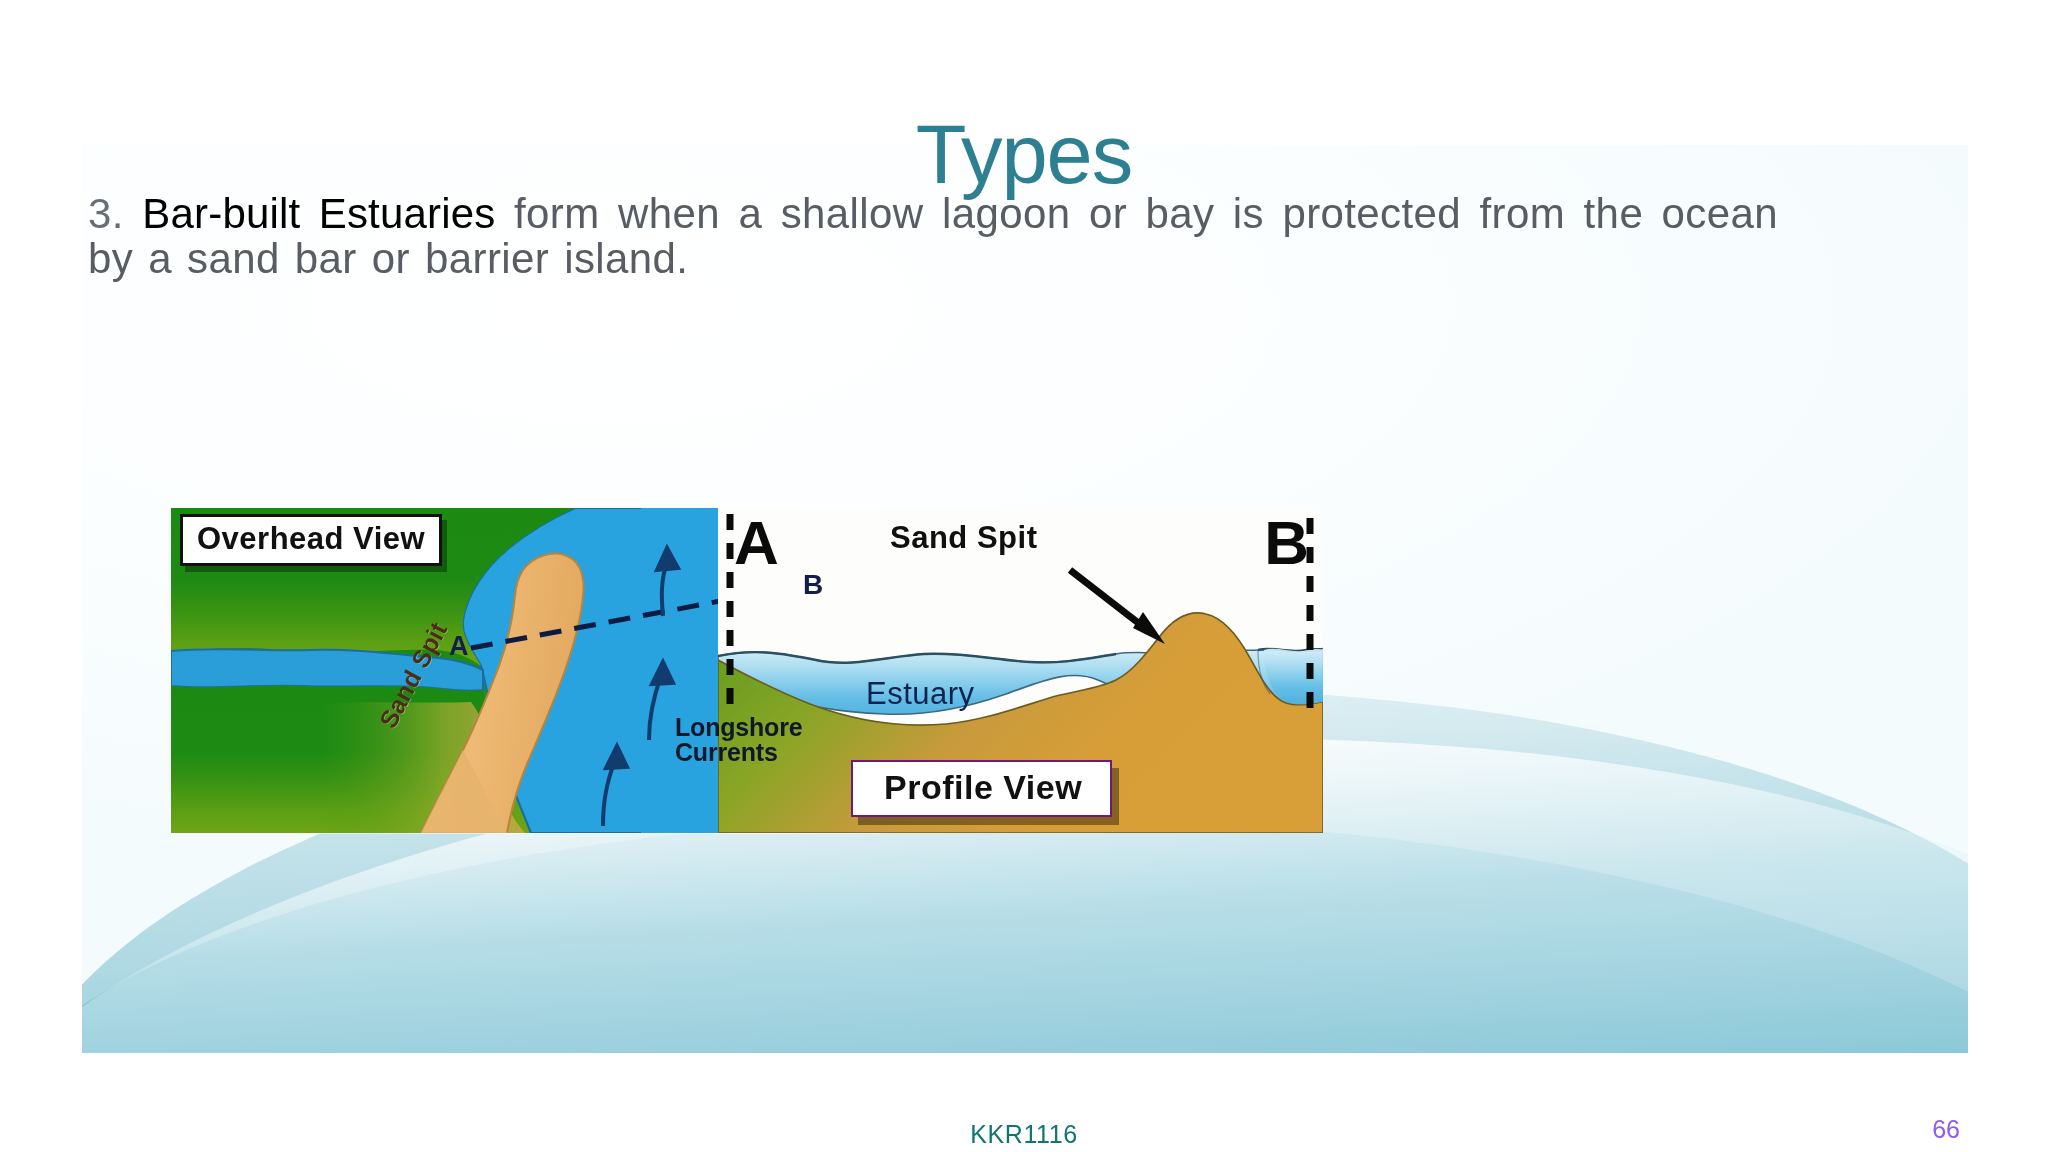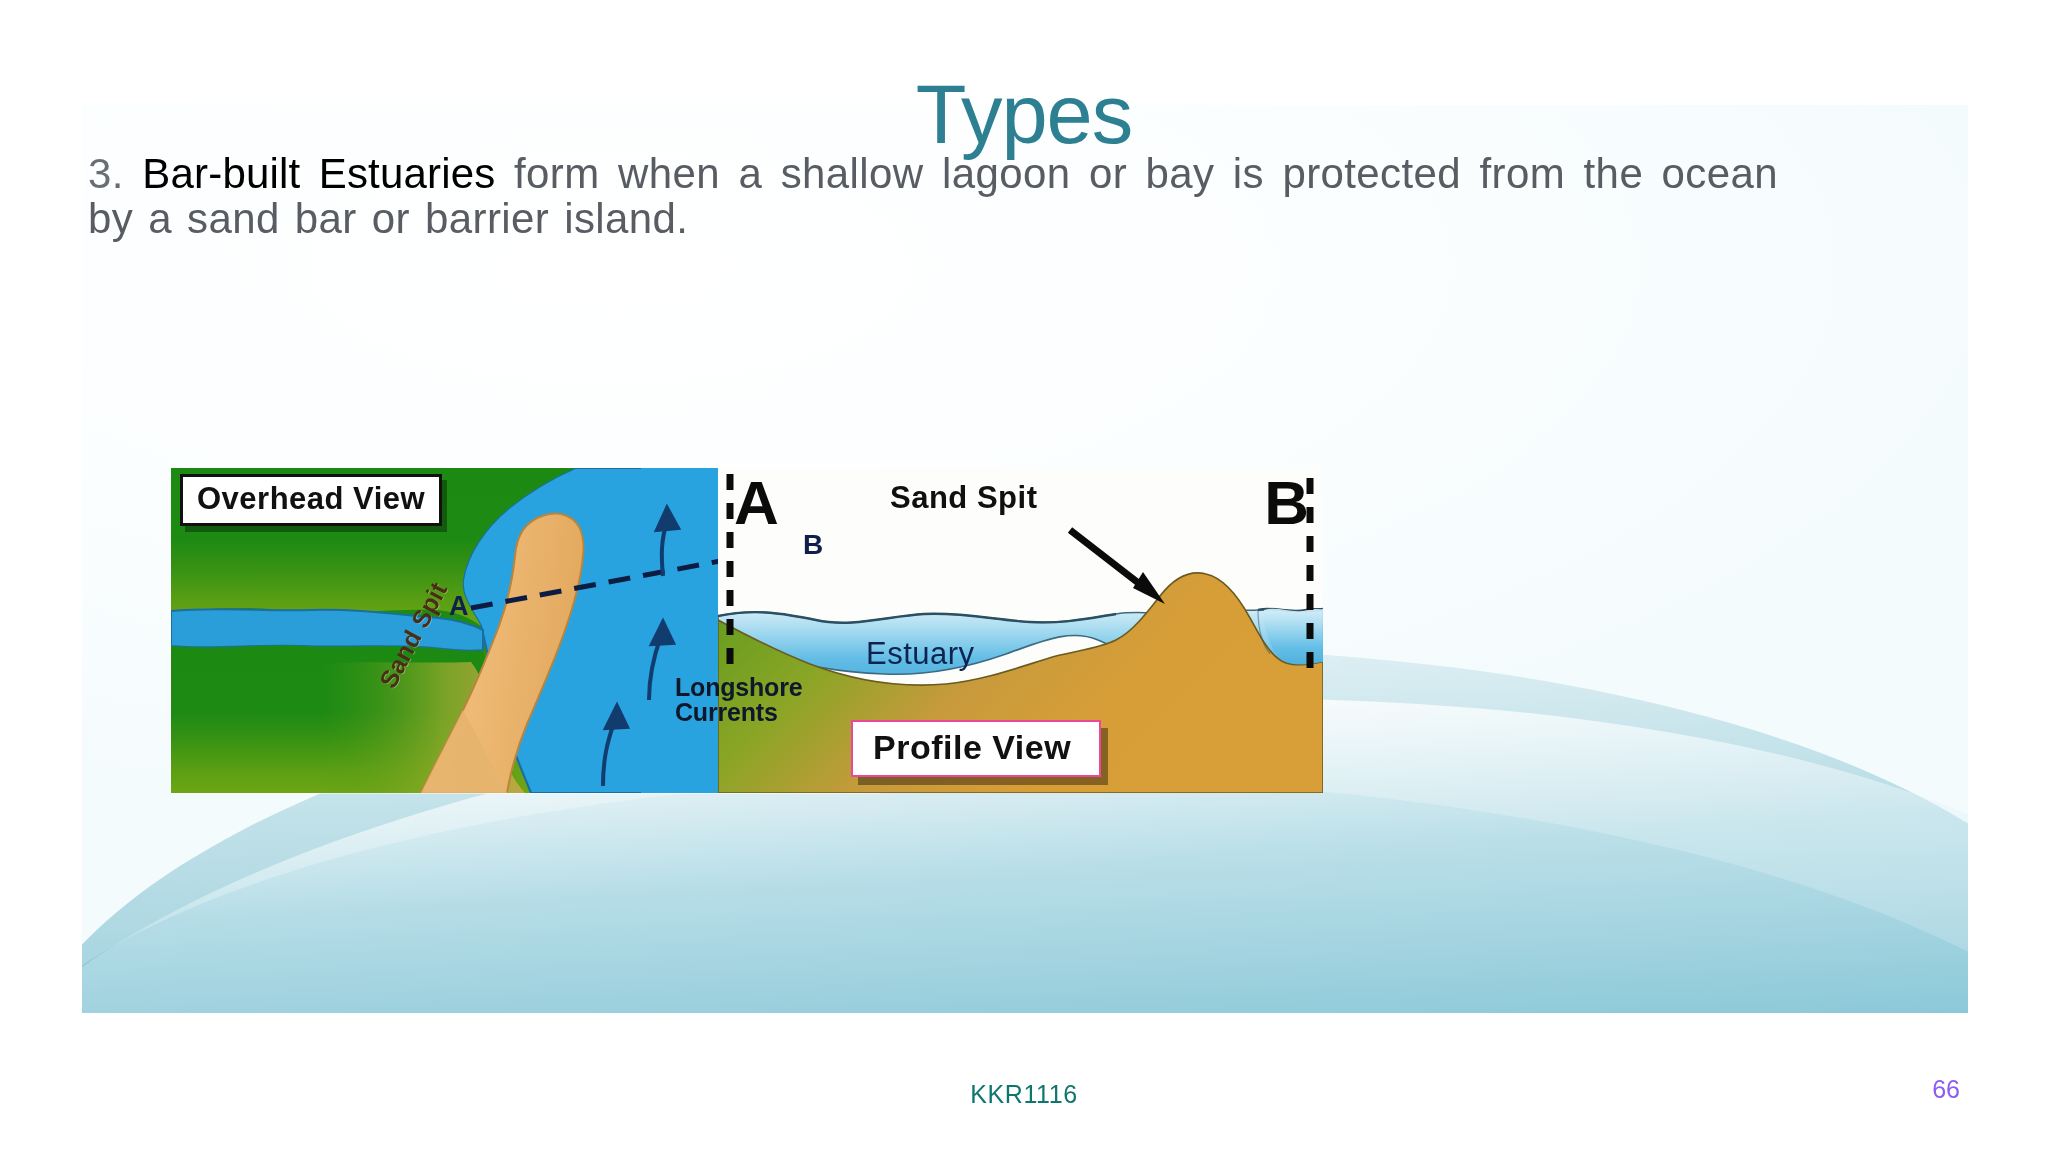--- a/index.html
+++ b/index.html
@@ -13,20 +13,21 @@
     font-family: "Liberation Sans", sans-serif;
     overflow: hidden;
   }
 
   
   .slide {
     position: relative;
     width: 2048px;
     height: 916px;
     background: #ffffff;
+    margin-top: 40px;
   }
 
   
   .content-frame {
     position: absolute;
     left: 82px;
     top: 105px;
     width: 1886px;
     height: 908px;
     background: #fdfeff;
@@ -223,22 +224,22 @@
     position: absolute;
     left: 148px; top: 168px;
     font-size: 31px; font-weight: 400; color: #0f2350;
     letter-spacing: 0.5px;
     z-index: 9;
   }
   .pv-label-box {
     position: absolute;
     left: 133px; bottom: 16px;
     background: #ffffff;
-    border: 2px solid #ec4899;
-    padding: 6px 28px 8px 20px;
+    border: 2px solid #701a75;
+    padding: 6px 28px 8px 31px;
     box-shadow: 7px 8px 0 rgba(0,0,0,0.38);
     z-index: 10;
   }
   .pv-label-box span {
     font-size: 34px; font-weight: 700; color: #111111;
     letter-spacing: 0.5px;
   }
 
   
   .footer-code {

